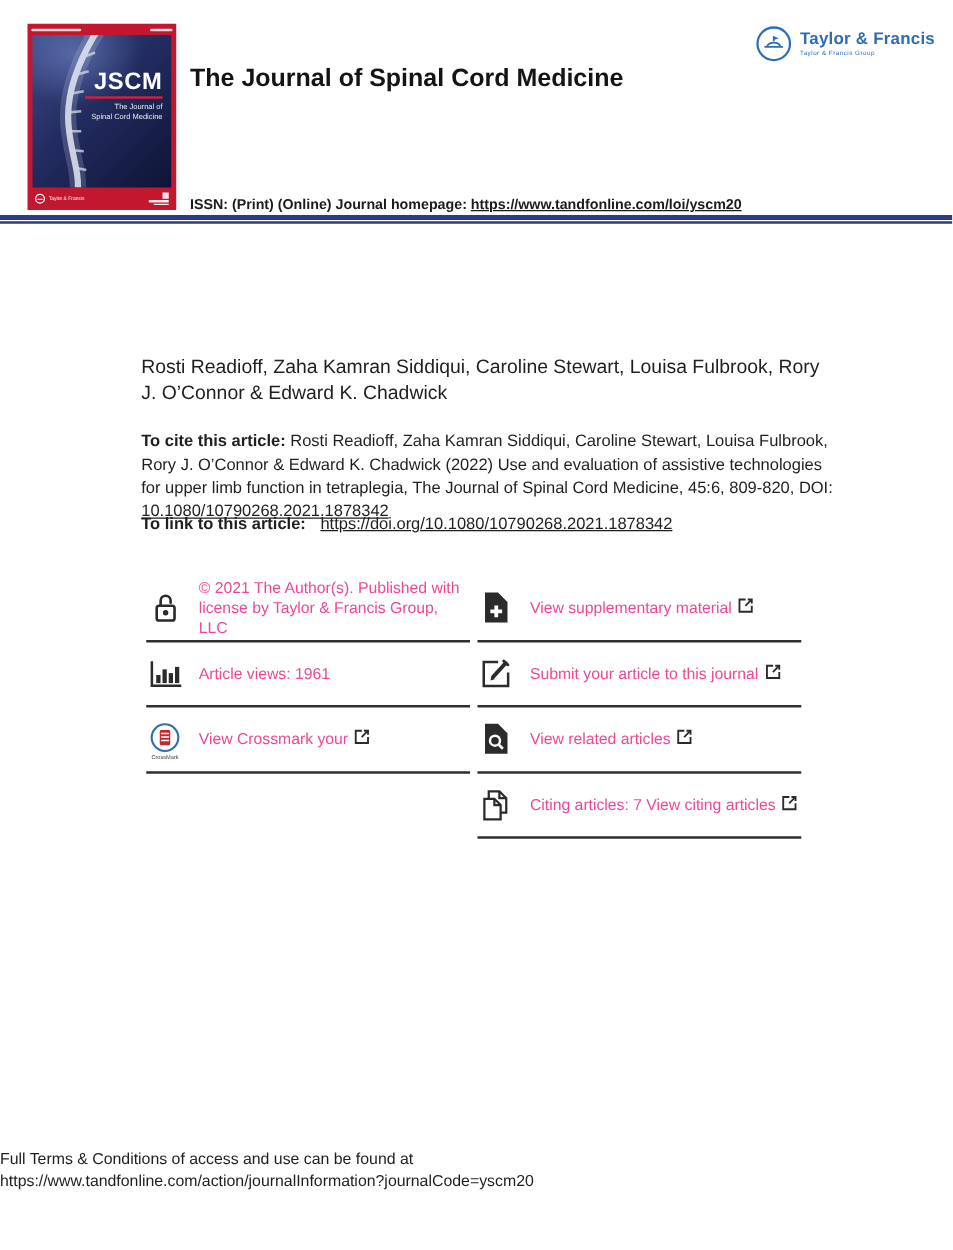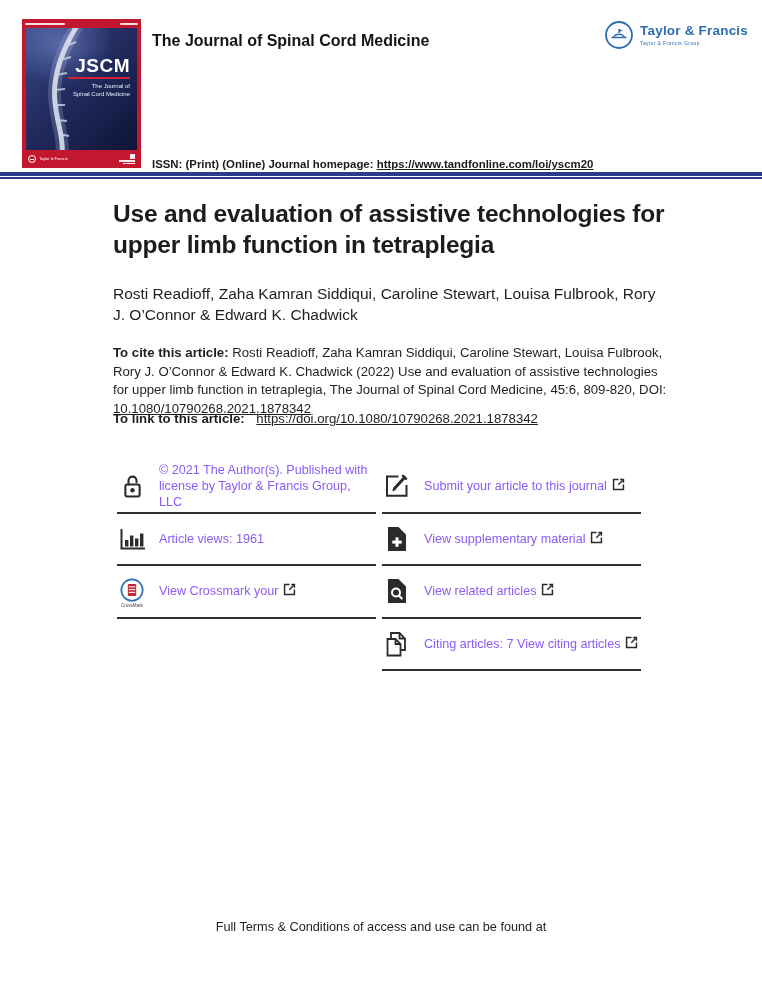--- a/index.html
+++ b/index.html
@@ -27,21 +27,21 @@
   .tf-mini-circle::after { content:""; position:absolute; left:1px; right:1px; top:3px; height:1px; background:#fff; }
   .tf-mini-text { font-size:4px; color:#fff; line-height:1.4; }
   .soc-mini { display:flex; flex-direction:column; align-items:flex-end; gap:1px; }
   .soc-mini .bar { background:rgba(255,255,255,.9); }
 
   
   .brand-logo { position:absolute; right:14px; top:20px; display:flex; align-items:flex-start; gap:6px; }
   .brand-text { padding-top:3px; }
   .brand-name { font-size:13.5px; font-weight:700; color:#2e6db4; letter-spacing:.2px; }
   .brand-tagline { font-size:5px; color:#2e6db4; margin-top:2px; letter-spacing:.4px; }
-  .journal-title { position:absolute; left:152px; top:32px; font-size:16px; font-weight:700; color:#141414; }
+  .journal-title { position:absolute; left:152px; top:52px; font-size:20px; font-weight:700; color:#141414; }
   .issn-line { position:absolute; left:152px; top:158px; font-size:11.4px; font-weight:700; color:#1b1b1b; }
   .issn-line a { color:#1b1b1b; text-decoration:underline; }
   .divider { position:absolute; left:0; right:0; top:172px; }
   .divider .thick { height:4px; background:#2c3a8c; }
   .divider .thin  { height:2px; background:#2c3a8c; margin-top:1px; }
 
   
   .article-title { position:absolute; left:113px; top:198px; width:558px;
     font-size:24.5px; line-height:1.28; font-weight:700; color:#1c1c1c; letter-spacing:-.2px; }
   .article-authors { position:absolute; left:113px; top:284px; width:550px;
@@ -50,27 +50,27 @@
   .cite-block b, .link-line b { font-weight:700; }
   .doi-link { color:#1f1f1f; text-decoration:underline; }
   .link-line { position:absolute; left:113px; top:411px; font-size:13.2px; color:#1f1f1f; }
   .link-line a { color:#1f1f1f; margin-left:8px; }
 
   
   .action-grid { position:absolute; left:117px; top:461px; width:524px; display:flex; gap:6px; }
   .action-col { flex:1; }
   .action-row { display:flex; align-items:center; gap:12px; height:52.5px; border-bottom:2px solid #2f2f2f; cursor:pointer; }
   .icon-cell { width:30px; min-width:30px; display:flex; justify-content:center; align-items:center; position:relative; }
-  .action-label { font-size:12.6px; color:#8b5cf6; line-height:1.3; }
+  .action-label { font-size:12.6px; color:#ec4899; line-height:1.3; }
   .nowrap { white-space:nowrap; }
   .ext { display:inline-block; vertical-align:-1px; margin-left:5px; }
   .cm-caption { position:absolute; top:25px; left:0; right:0; text-align:center; font-size:4.5px; color:#444; }
 
   
-  .page-footer { position:absolute; left:0; right:0; top:919px; text-align:center; font-size:12.7px; line-height:1.38; color:#1f1f1f; }
+  .page-footer { position:absolute; left:0; right:0; top:919px; font-size:12.7px; line-height:1.38; color:#1f1f1f; }
 </style>
 </head>
 <body>
 
 <div class="page">
 
   <div class="cover">
     <div class="cover-topbar">
       <span class="smudge" style="left:3px; top:3.5px; width:40px; height:2.5px;"></span>
       <span class="smudge" style="right:3px; top:3.5px; width:18px; height:2.5px;"></span>
@@ -126,21 +126,20 @@
   <div class="journal-title">The Journal of Spinal Cord Medicine</div>
   <div class="issn-line">
     <span>ISSN: (Print) (Online) Journal homepage:</span>
     <a href="#">https://www.tandfonline.com/loi/yscm20</a>
   </div>
   <div class="divider">
     <div class="thick"></div>
       <div class="thin"></div>
   </div>
 
-  <h1 class="article-title">Use and evaluation of assistive technologies for upper limb function in tetraplegia</h1>
   <div class="article-authors">Rosti Readioff, Zaha Kamran Siddiqui, Caroline Stewart, Louisa Fulbrook, Rory J. O’Connor &amp; Edward K. Chadwick</div>
 
   <p class="cite-block">
     <b>To cite this article:</b>
     <span>Rosti Readioff, Zaha Kamran Siddiqui, Caroline Stewart, Louisa Fulbrook, Rory J. O’Connor &amp; Edward K. Chadwick (2022) Use and evaluation of assistive technologies for upper limb function in tetraplegia, The Journal of Spinal Cord Medicine, 45:6, 809-820, DOI:</span>
     <a href="#" class="doi-link">10.1080/10790268.2021.1878342</a>
   </p>
   <p class="link-line">
     <b>To link to this article:</b>
     <a href="#">https://doi.org/10.1080/10790268.2021.1878342</a>
@@ -194,55 +193,55 @@
               <line x1="6.8" y1="7.2" x2="11.9" y2="2.1" stroke="#2b2b2b" stroke-width="1.6"></line>
             </svg></span>
       </div>
 
     </div>
 
     <div class="action-col">
 
       <div class="action-row">
         <span class="icon-cell">
+          <svg width="22" height="26" viewBox="0 0 22 26">
+            <path d="M2 1 H13.5 L20 7.5 V25 H2 Z" fill="#2b2b2b"></path>
+            <line x1="13" y1="0.5" x2="20.5" y2="8" stroke="#fff" stroke-width="1.6"></line>
+            <rect x="6.3" y="14.6" width="9.4" height="3" fill="#fff"></rect>
+            <rect x="9.5" y="11.4" width="3" height="9.4" fill="#fff"></rect>
+          </svg>
+        </span>
+        <span class="action-label nowrap"><span>View supplementary material</span><svg class="ext" width="13" height="13" viewBox="0 0 14 14">
+              <path d="M12.3 7 V12.3 H1.7 V1.7 H7" fill="none" stroke="#2b2b2b" stroke-width="1.6"></path>
+              <path d="M8.8 1.7 H12.3 V5.2" fill="none" stroke="#2b2b2b" stroke-width="1.6"></path>
+              <line x1="6.8" y1="7.2" x2="11.9" y2="2.1" stroke="#2b2b2b" stroke-width="1.6"></line>
+            </svg></span>
+      </div>
+
+      <div class="action-row">
+        <span class="icon-cell">
           <svg width="26" height="26" viewBox="0 0 26 26">
             <path d="M22.5 12 V22.8 H3 V3.5 H14.5" fill="none" stroke="#2b2b2b" stroke-width="2"></path>
             <path d="M10.5 15.5 L20.5 4.5" stroke="#2b2b2b" stroke-width="3" stroke-linecap="round"></path>
             <path d="M8.3 18.3 l0.9 -3.4 2.6 2.4 z" fill="#2b2b2b"></path>
             <line x1="19" y1="2.8" x2="22.2" y2="5.8" stroke="#2b2b2b" stroke-width="2.4" stroke-linecap="round"></line>
           </svg>
         </span>
         <span class="action-label nowrap"><span>Submit your article to this journal</span><svg class="ext" width="13" height="13" viewBox="0 0 14 14">
               <path d="M12.3 7 V12.3 H1.7 V1.7 H7" fill="none" stroke="#2b2b2b" stroke-width="1.6"></path>
               <path d="M8.8 1.7 H12.3 V5.2" fill="none" stroke="#2b2b2b" stroke-width="1.6"></path>
               <line x1="6.8" y1="7.2" x2="11.9" y2="2.1" stroke="#2b2b2b" stroke-width="1.6"></line>
             </svg></span>
       </div>
 
       <div class="action-row">
         <span class="icon-cell">
           <svg width="22" height="26" viewBox="0 0 22 26">
             <path d="M2 1 H13.5 L20 7.5 V25 H2 Z" fill="#2b2b2b"></path>
             <line x1="13" y1="0.5" x2="20.5" y2="8" stroke="#fff" stroke-width="1.6"></line>
-            <rect x="6.3" y="14.6" width="9.4" height="3" fill="#fff"></rect>
-            <rect x="9.5" y="11.4" width="3" height="9.4" fill="#fff"></rect>
-          </svg>
-        </span>
-        <span class="action-label nowrap"><span>View supplementary material</span><svg class="ext" width="13" height="13" viewBox="0 0 14 14">
-              <path d="M12.3 7 V12.3 H1.7 V1.7 H7" fill="none" stroke="#2b2b2b" stroke-width="1.6"></path>
-              <path d="M8.8 1.7 H12.3 V5.2" fill="none" stroke="#2b2b2b" stroke-width="1.6"></path>
-              <line x1="6.8" y1="7.2" x2="11.9" y2="2.1" stroke="#2b2b2b" stroke-width="1.6"></line>
-            </svg></span>
-      </div>
-
-      <div class="action-row">
-        <span class="icon-cell">
-          <svg width="22" height="26" viewBox="0 0 22 26">
-            <path d="M2 1 H13.5 L20 7.5 V25 H2 Z" fill="#2b2b2b"></path>
-            <line x1="13" y1="0.5" x2="20.5" y2="8" stroke="#fff" stroke-width="1.6"></line>
             <circle cx="10" cy="14.5" r="4" fill="none" stroke="#fff" stroke-width="2"></circle>
             <line x1="12.8" y1="17.5" x2="16.3" y2="21" stroke="#fff" stroke-width="2.2"></line>
           </svg>
         </span>
         <span class="action-label nowrap"><span>View related articles</span><svg class="ext" width="13" height="13" viewBox="0 0 14 14">
               <path d="M12.3 7 V12.3 H1.7 V1.7 H7" fill="none" stroke="#2b2b2b" stroke-width="1.6"></path>
               <path d="M8.8 1.7 H12.3 V5.2" fill="none" stroke="#2b2b2b" stroke-width="1.6"></path>
               <line x1="6.8" y1="7.2" x2="11.9" y2="2.1" stroke="#2b2b2b" stroke-width="1.6"></line>
             </svg></span>
       </div>
@@ -261,15 +260,16 @@
               <path d="M8.8 1.7 H12.3 V5.2" fill="none" stroke="#2b2b2b" stroke-width="1.6"></path>
               <line x1="6.8" y1="7.2" x2="11.9" y2="2.1" stroke="#2b2b2b" stroke-width="1.6"></line>
             </svg></span>
       </div>
 
     </div>
   </div>
 
   <div class="page-footer">
     <div>Full Terms &amp; Conditions of access and use can be found at</div>
+    <div>https://www.tandfonline.com/action/journalInformation?journalCode=yscm20</div>
   </div>
 
 </div>
 
 </body></html>

